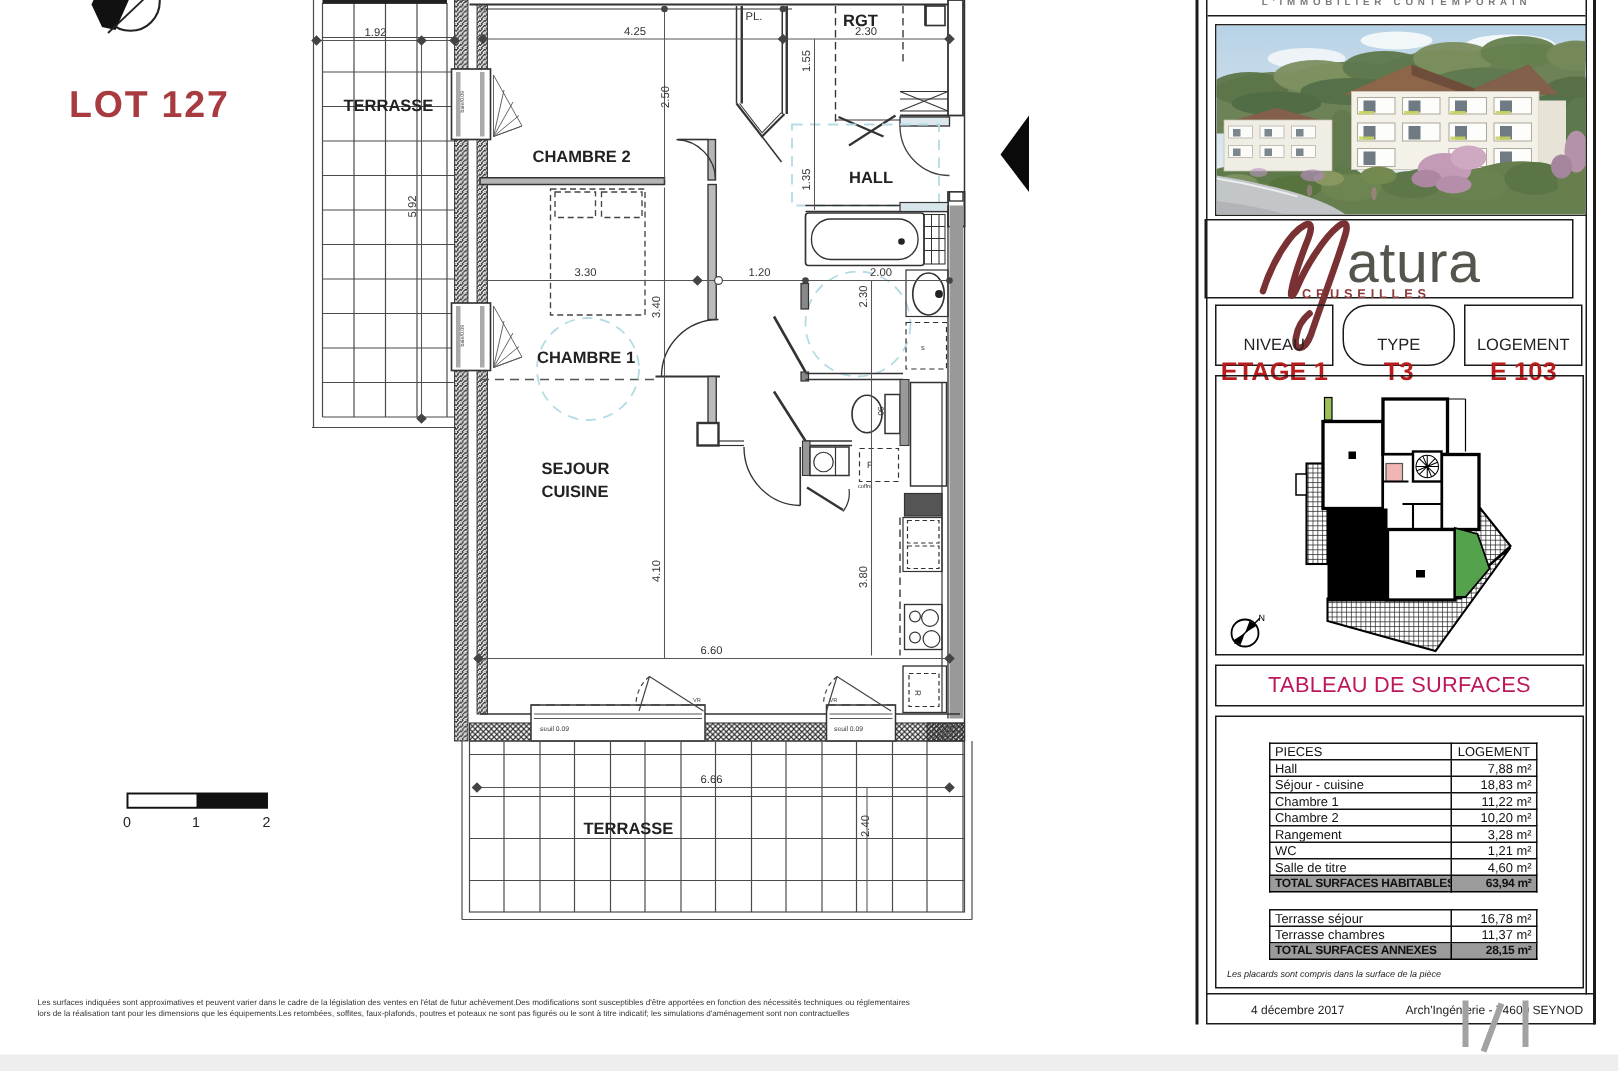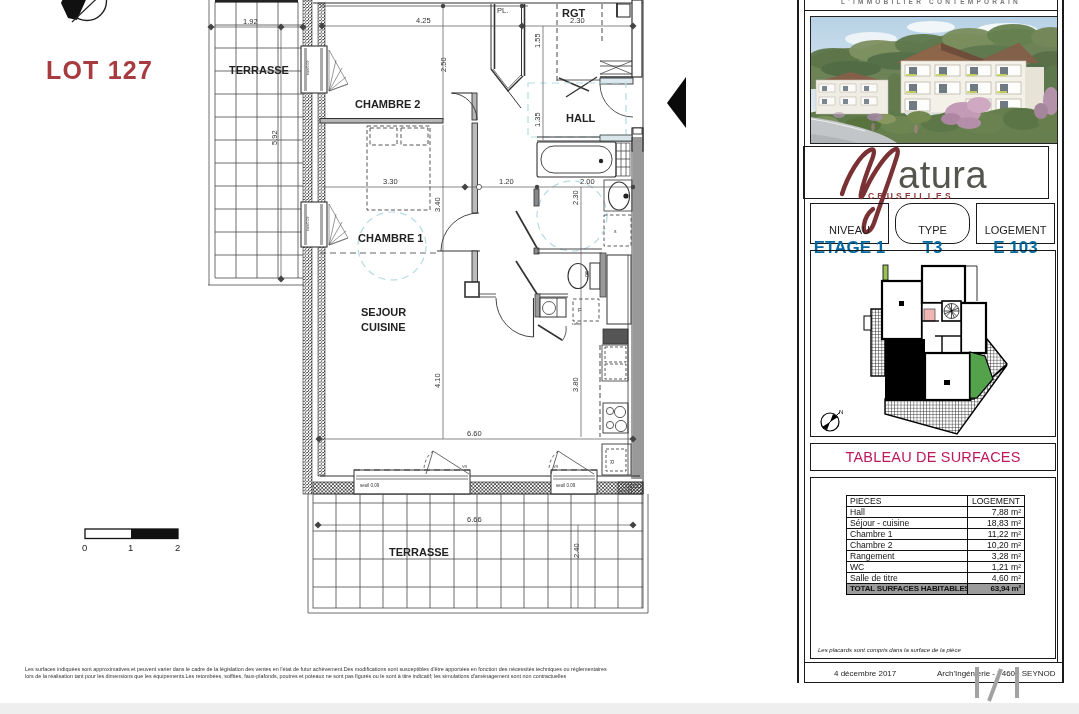--- a/index.html
+++ b/index.html
@@ -14,21 +14,21 @@
   #panel-inner{left:804px;top:0px;width:252px;height:663px;border-left:1.5px solid #1a1a1a;border-right:1.5px solid #1a1a1a;}
   #imoband{left:805px;top:0px;width:252px;height:9.5px;border-bottom:1.5px solid #1a1a1a;
      color:#7a7a7a;font-size:6.5px;font-weight:bold;letter-spacing:3.2px;text-align:center;line-height:4px;overflow:hidden;}
   #photo{left:810px;top:16px;width:246px;height:126px;border:1px solid #222;}
   #logobox{left:803px;top:146px;width:244px;height:51px;border:1.5px solid #1a1a1a;text-align:center;}
   .hbox{border:1.5px solid #1a1a1a;text-align:center;}
   #b1{left:810px;top:203px;width:77px;height:39px;}
   #b2{left:895px;top:203px;width:73px;height:39px;border-radius:17px;}
   #b3{left:976px;top:203px;width:77px;height:39px;}
   .hbox .t1{font-size:11px;color:#222;margin-top:20px;}
-  .hbox .t2{font-size:17px;font-weight:bold;color:#0369a1;margin-top:2px;white-space:nowrap;}
+  .hbox .t2{font-size:17px;font-weight:bold;color:#b91c1c;margin-top:2px;white-space:nowrap;}
   #keybox{left:810px;top:250px;width:244px;height:185px;border:1.5px solid #1a1a1a;}
   #tabbox{left:810px;top:443px;width:244px;height:26px;border:1.5px solid #1a1a1a;
       font-size:14.5px;color:#be185d;letter-spacing:0.2px;text-align:center;line-height:27px;}
   #surfbox{left:810px;top:477px;width:244px;height:180px;border:1.5px solid #1a1a1a;}
   table.surf{border-collapse:collapse;font-size:8.6px;color:#111;table-layout:fixed;width:170px;}
   table.surf td{border:1px solid #111;padding:0 3px;height:10px;line-height:10px;white-space:nowrap;overflow:hidden;}
   td.sv{text-align:right;width:50px;}
   td.sn{width:114px;}
   tr.tot td{background:#9b9b9b;font-weight:bold;border:1.8px solid #000;font-size:8px;letter-spacing:-0.2px;}
   #note{left:818px;top:647px;width:230px;font-size:6px;font-style:italic;color:#222;}
@@ -275,20 +275,36 @@
           <td class="sn">WC</td>
           <td class="sv">1,21 m²</td>
         </tr>
     <tr>
           <td class="sn">Salle de titre</td>
           <td class="sv">4,60 m²</td>
         </tr>
     <tr class="tot">
           <td class="sn">TOTAL SURFACES HABITABLES</td>
           <td class="sv">63,94 m²</td>
+        </tr>
+  </tbody>
+    </table>
+  <table class="surf" style="position:absolute;left:35px;top:128px;">
+    <tbody>
+        <tr>
+          <td class="sn">Terrasse séjour</td>
+          <td class="sv">16,78 m²</td>
+        </tr>
+    <tr>
+          <td class="sn">Terrasse chambres</td>
+          <td class="sv">11,37 m²</td>
+        </tr>
+    <tr class="tot">
+          <td class="sn">TOTAL SURFACES ANNEXES</td>
+          <td class="sv">28,15 m²</td>
         </tr>
   </tbody>
     </table>
 </div>
 <div class="abs" id="note">Les placards sont compris dans la surface de la pièce</div>
 <div class="abs" id="datebar">
     <span class="d1">4 décembre 2017</span>
     <span class="d2">Arch'Ingénierie - 74600 SEYNOD</span>
   </div>
 <svg class="abs" id="onesvg" style="left:955px;top:655px;" width="90" height="50" viewBox="0 0 90 50" xmlns="http://www.w3.org/2000/svg">

